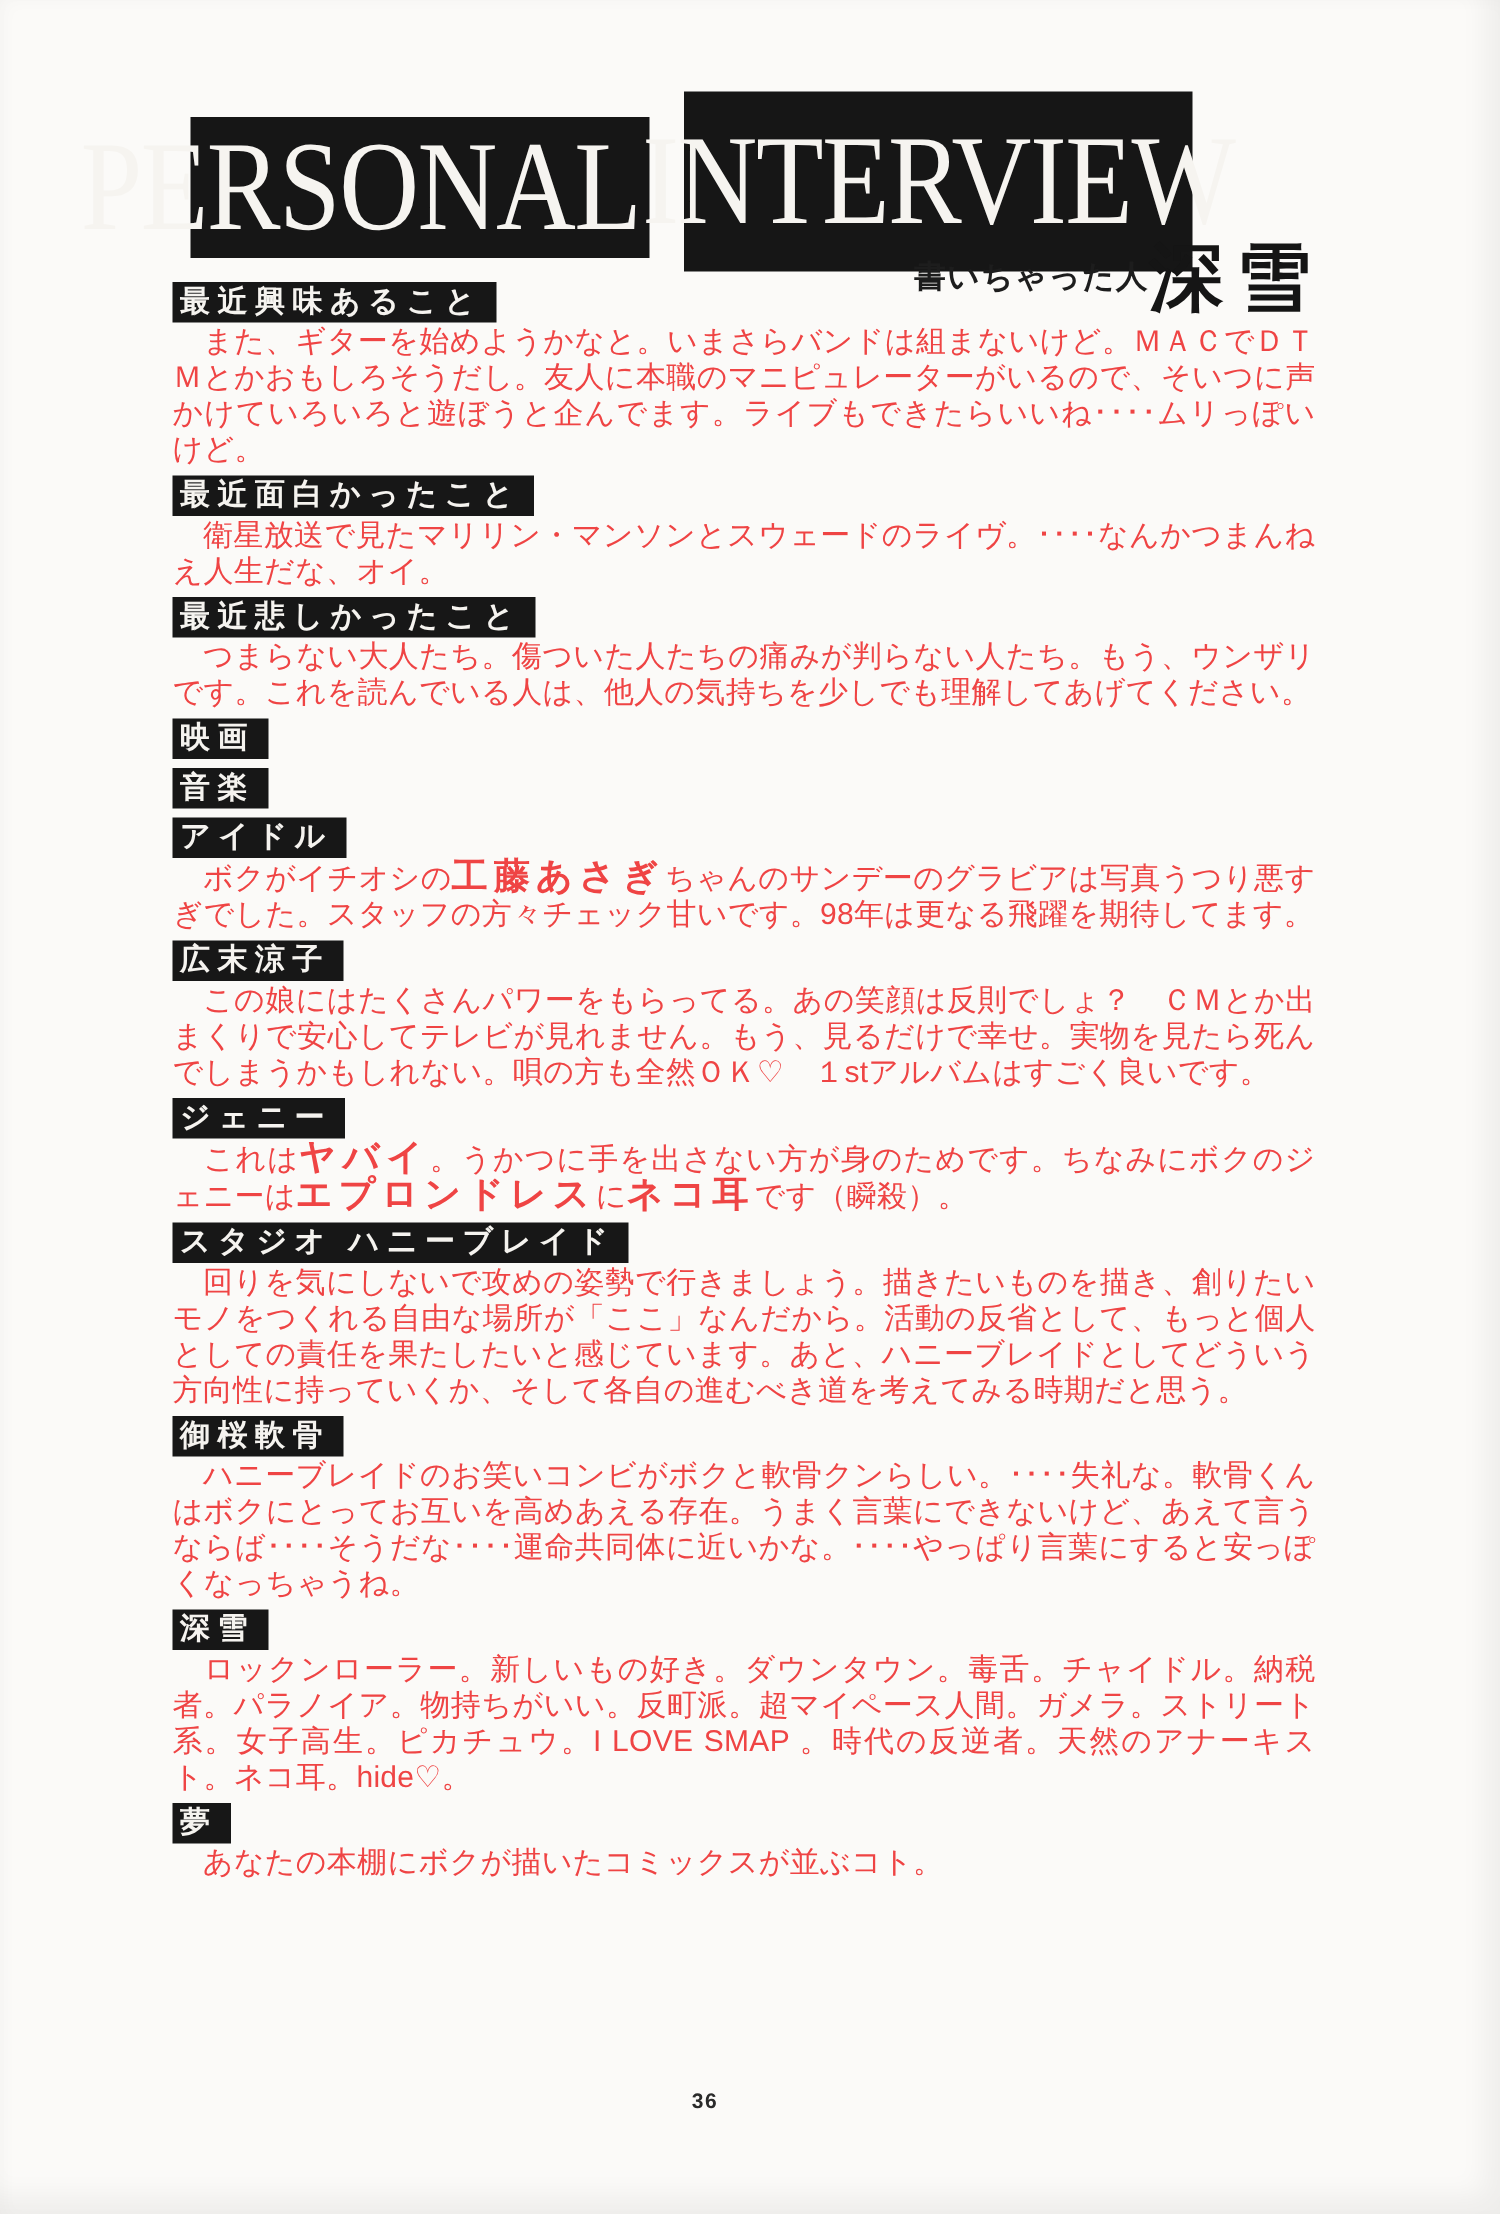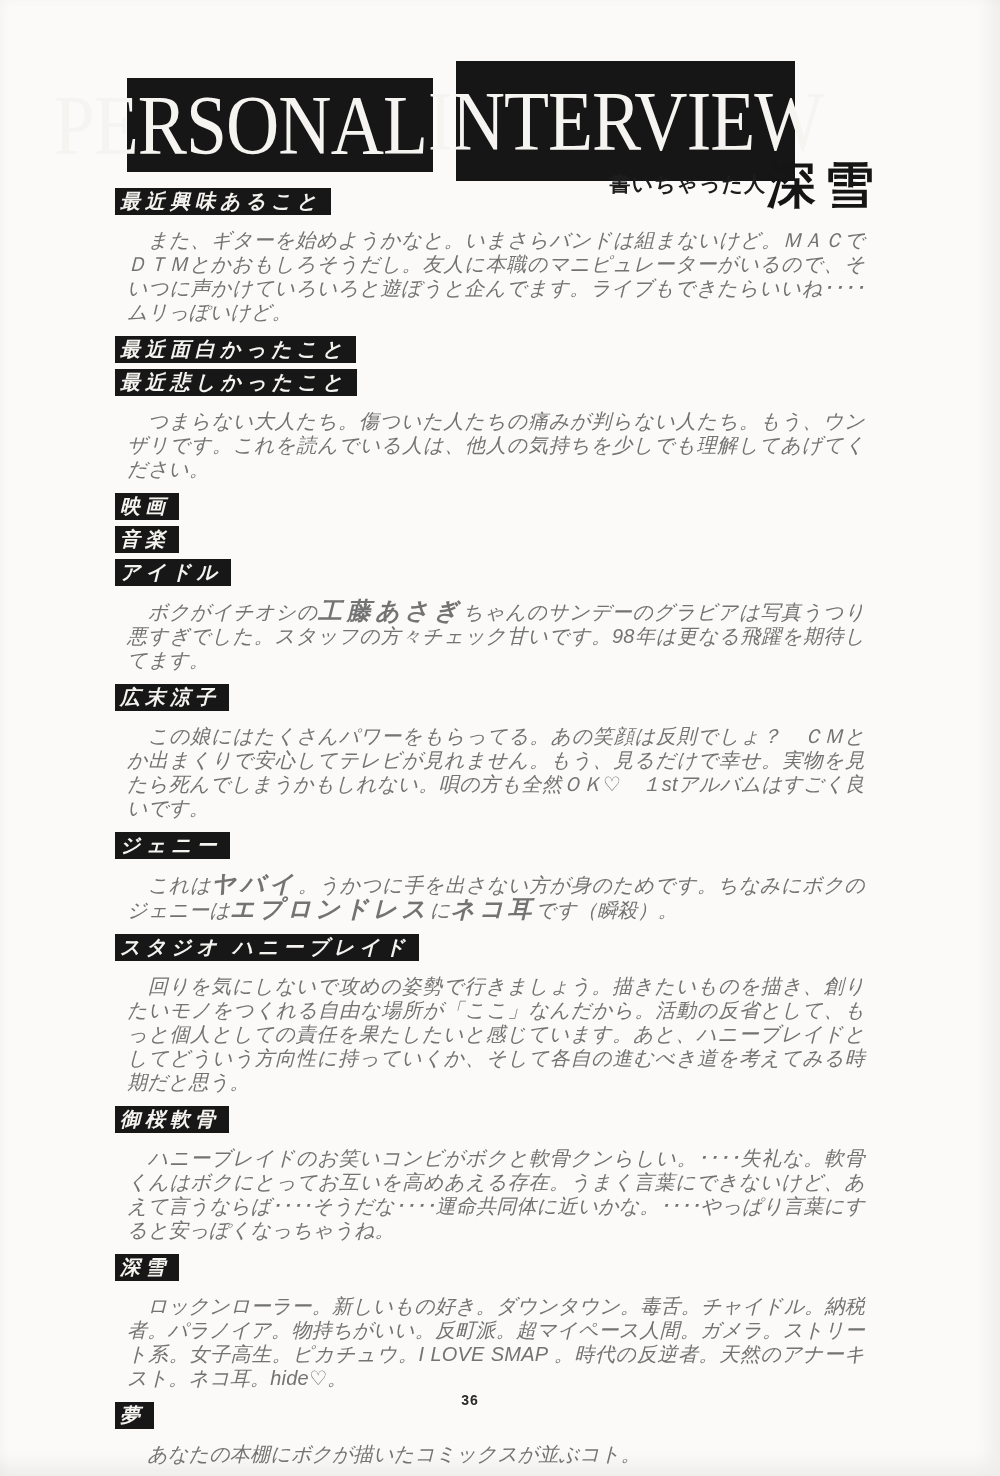--- a/index.html
+++ b/index.html
@@ -44,36 +44,36 @@
   .byline-name{
     font-family:"Liberation Serif","DejaVu Serif",serif;
     font-size:50px;font-weight:bold;color:#151515;
     letter-spacing:8px;line-height:1;
   }
   
   .content{
     position:absolute;
     left:115px;top:188px;width:762px;
   }
-  .qa-section{margin:0 0 5px 0;font-style:italic;}
+  .qa-section{margin:0 0 5px 0;}
   .section-heading{
     display:inline-block;
     margin:0 0 1px 0;
     background:#171717;
     color:#f5f3ef;
     font-size:20px;font-weight:bold;
     letter-spacing:5px;
     line-height:26px;
     padding:0 9px 1px 5px;
   }
   .section-body{
-    margin:12px;
+    margin:0;
     font-size:20px;
     line-height:24px;
-    color:#737373;
+    color:#ef4444;
     text-align:justify;
     letter-spacing:0.2px;
   }
   .run{}
   .em-big{
     font-family:"Liberation Serif","DejaVu Serif",serif;
     font-size:27px;font-weight:bold;line-height:1;
     letter-spacing:-0.5px;
   }
   .em-name{
@@ -112,20 +112,21 @@
   </div>
 
   <main class="content" id="sections">
   <section class="qa-section">
     <h2 class="section-heading">最近興味あること</h2>
     <p class="section-body"><span class="run">　また、ギターを始めようかなと。いまさらバンドは組まないけど。ＭＡＣでＤＴＭとかおもしろそうだし。友人に本職のマニピュレーターがいるので、そいつに声かけていろいろと遊ぼうと企んでます。ライブもできたらいいね････ムリっぽいけど。</span></p>
   </section>
 
   <section class="qa-section">
     <h2 class="section-heading">最近面白かったこと</h2>
+    <p class="section-body"><span class="run">　衛星放送で見たマリリン・マンソンとスウェードのライヴ。････なんかつまんねえ人生だな、オイ。</span></p>
   </section>
 
   <section class="qa-section">
     <h2 class="section-heading">最近悲しかったこと</h2>
     <p class="section-body"><span class="run">　つまらない大人たち。傷ついた人たちの痛みが判らない人たち。もう、ウンザリです。これを読んでいる人は、他人の気持ちを少しでも理解してあげてください。</span></p>
   </section>
 
   <section class="qa-section">
     <h2 class="section-heading">映画</h2>
   </section>

